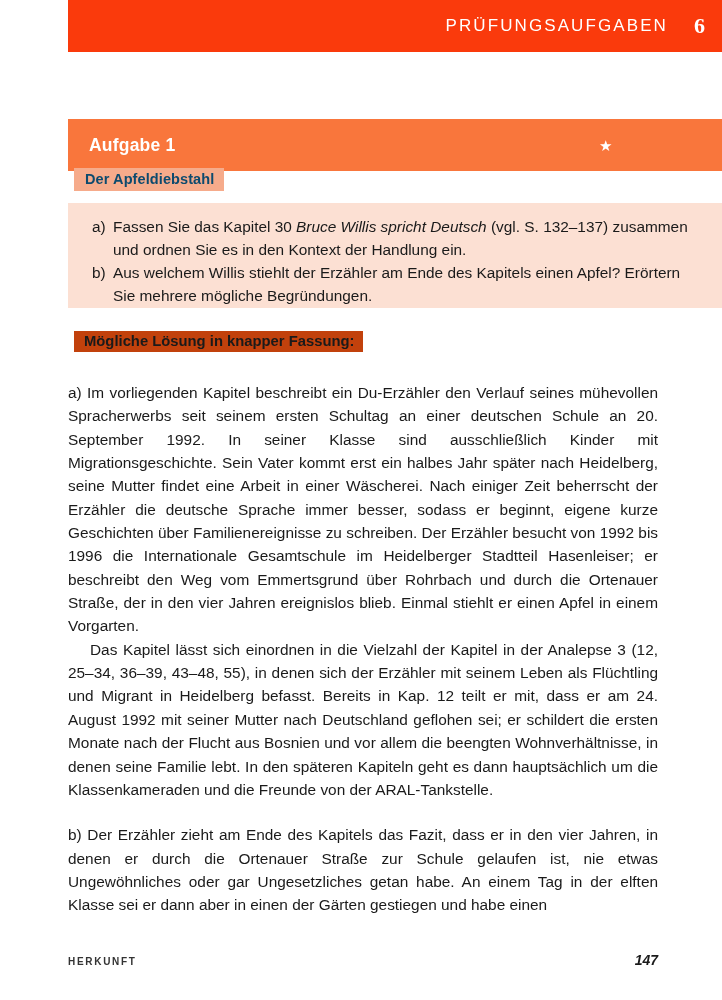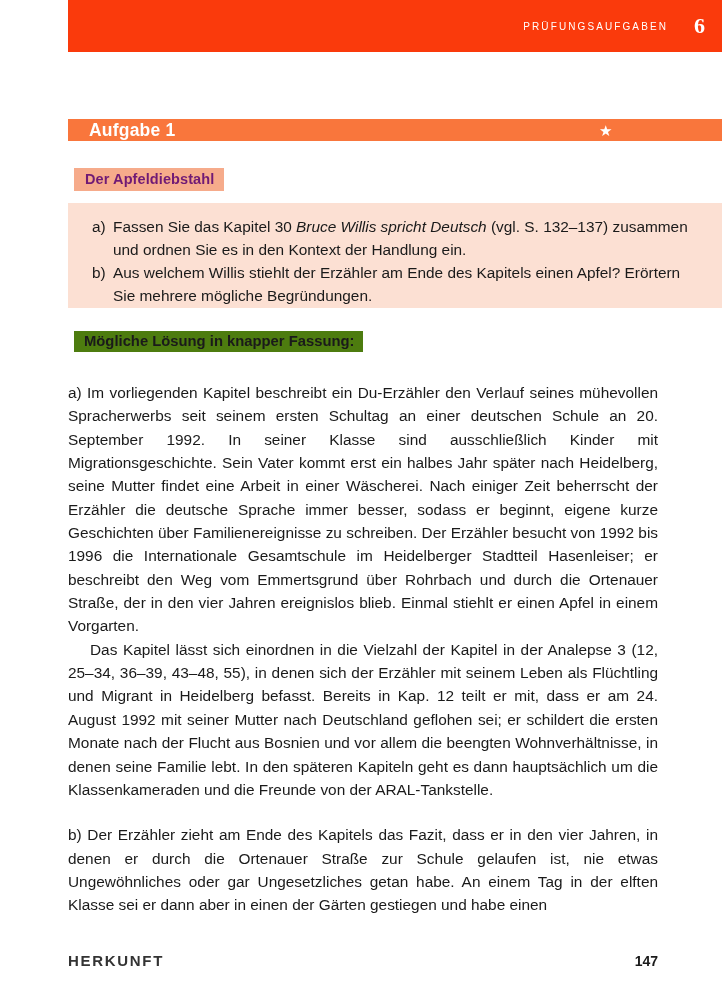--- a/index.html
+++ b/index.html
@@ -36,40 +36,40 @@
     right: 17px;
     top: 0;
     height: 52px;
     display: flex;
     align-items: center;
     justify-content: flex-end;
     gap: 26px;
   }
   .running-title {
     color: #ffffff;
-    font-size: 10px;
+    font-size: 17px;
     letter-spacing: 2.1px;
     font-weight: 400;
     font-family: "Liberation Sans", sans-serif;
   }
   .chapter-number {
     color: #ffffff;
     font-size: 22px;
     font-weight: 700;
     line-height: 1;
     font-family: "Liberation Serif", serif;
   }
 
   
   .task-banner {
     position: absolute;
     left: 68px;
     top: 119px;
     width: 654px;
-    height: 22px;
+    height: 52px;
     background: #f9763c;
     display: flex;
     align-items: center;
   }
   .task-banner-label {
     color: #ffffff;
     font-size: 17.5px;
     font-weight: 700;
     margin-left: 21px;
     letter-spacing: 0.2px;
@@ -86,21 +86,21 @@
 
   
   .story-title-chip {
     position: absolute;
     left: 74px;
     top: 168px;
     background: #f6ab8b;
     padding: 3px 10px 4px 11px;
     font-size: 14.5px;
     font-weight: 700;
-    color: #701a75;
+    color: #0c4a6e;
     letter-spacing: 0.1px;
   }
 
   
   .assignment-box {
     position: absolute;
     left: 68px;
     top: 203px;
     width: 654px;
     height: 105px;
@@ -127,21 +127,21 @@
   }
   .assignment-text i {
     font-style: italic;
   }
 
   
   .solution-chip {
     position: absolute;
     left: 74px;
     top: 331px;
-    background: #4d7c0f;
+    background: #c2410c;
     padding: 2px 9px 3px 10px;
     font-size: 14.8px;
     font-weight: 700;
     color: #1a1a1a;
   }
 
   
   .body-copy {
     position: absolute;
     left: 68px;
@@ -167,29 +167,30 @@
   .page-footer {
     position: absolute;
     left: 68px;
     top: 952px;
     width: 590px;
     display: flex;
     align-items: baseline;
     justify-content: space-between;
   }
   .footer-book-title {
-    font-size: 15px;
+    font-size: 10px;
     letter-spacing: 1.7px;
     font-weight: 700;
     color: #333333;
   }
   .footer-page-number {
     font-size: 14px;
     font-weight: 700;
     color: #1a1a1a;
+    font-style: italic;
   }
 </style>
 </head>
 <body>
 
 <div class="page">
 
   <div class="top-header-bar">
     <div class="top-header-inner">
       <span class="running-title">PRÜFUNGSAUFGABEN</span>

